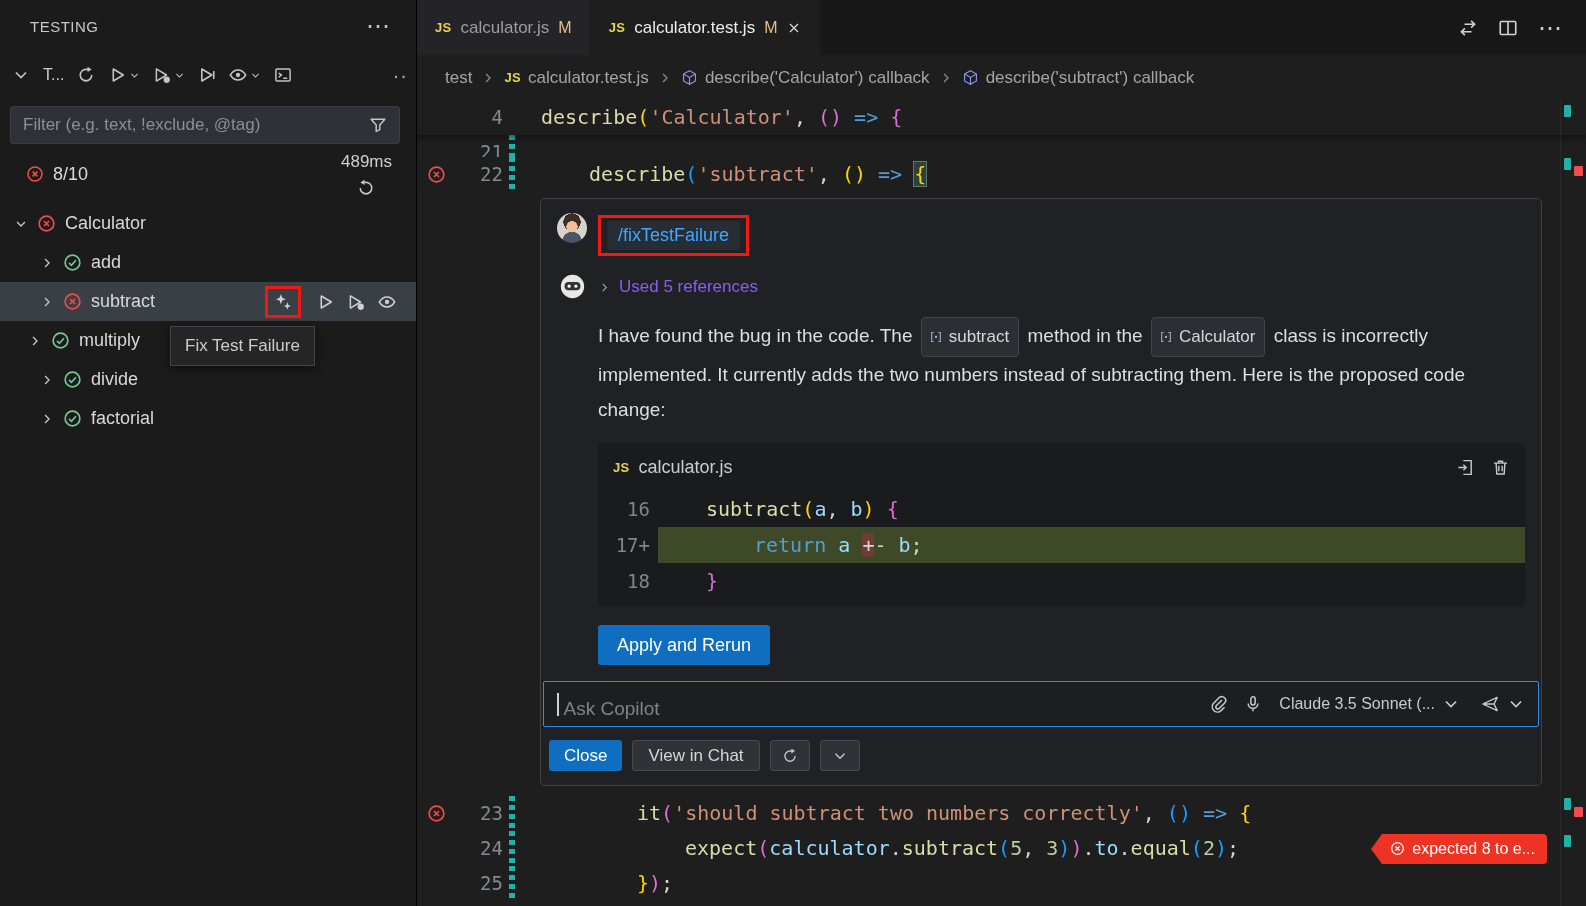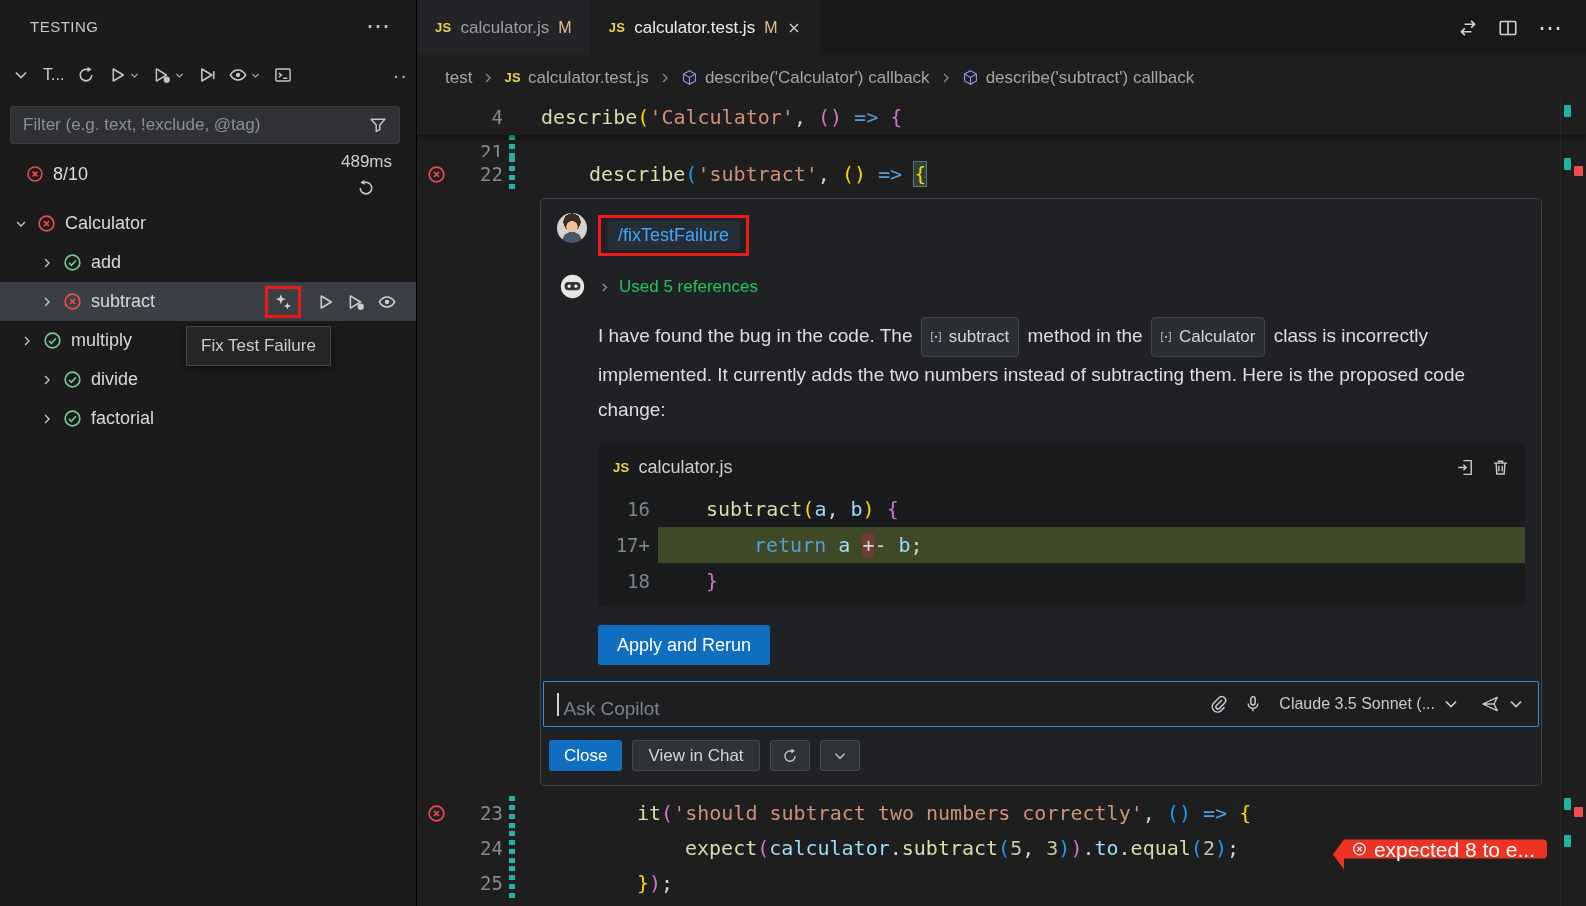--- a/index.html
+++ b/index.html
@@ -28,21 +28,21 @@
   .sb-tree { padding-top:8px; }
   .tree-row { height:39px; display:flex; align-items:center; gap:9px; font-size:18px; color:#d8d8d8; cursor:pointer; }
   .tree-row.selected { background:#3a3f45; }
   .twisty { width:14px; height:14px; color:#c9c9c9; }
   .state { width:19px; height:19px; }
   .state-fail { color:#f14c4c; }
   .state-pass { color:#73c991; }
   .tree-actions { margin-left:auto; display:inline-flex; align-items:center; gap:13px; padding-right:20px; }
   .tree-actions .icon { width:18px; height:18px; color:#d0d0d0; cursor:pointer; }
   .red-box-sm { display:inline-flex; align-items:center; justify-content:center; border:3px solid var(--annot,#ed1a15); padding:4px 6px; margin-right:2px; }
-  .sb-tooltip { position:absolute; left:186px; top:326px; background:#252526; border:1px solid #454545; box-shadow:0 3px 9px rgba(0,0,0,.5); padding:9px 14px; font-size:17px; color:#cccccc; z-index:20; white-space:nowrap; }
+  .sb-tooltip { position:absolute; left:170px; top:326px; background:#252526; border:1px solid #454545; box-shadow:0 3px 9px rgba(0,0,0,.5); padding:9px 14px; font-size:17px; color:#cccccc; z-index:20; white-space:nowrap; }
 
   
   .main { flex:1; min-width:0; display:flex; flex-direction:column; background:#1e1e1e; position:relative; }
   .tabbar { height:55px; background:#181818; display:flex; align-items:stretch; flex:none; }
   #tabs { display:flex; }
   .tab { display:inline-flex; align-items:center; gap:9px; padding:0 18px; font-size:17px; color:#9d9d9d; background:#242428; border-right:1px solid #1b1b1b; cursor:pointer; }
   .tab.active { background:#1e1e1e; color:#ececec; }
   .tab-mod { color:#e2c08d; font-size:16px; }
   .tab-close { width:16px; height:16px; color:#d8d8d8; cursor:pointer; }
   .js-badge { font-weight:700; font-size:13px; color:#e8d44b; letter-spacing:.3px; }
@@ -65,40 +65,40 @@
   .lnum { width:48px; text-align:right; color:#848b8e; font-size:19px; }
   .modbar { width:6px; margin-left:6px; }
   .modbar.mod { background:repeating-linear-gradient(180deg, var(--teal,#1fb2a6) 0 5px, transparent 5px 9px); }
   .code-text { padding-left:26px; white-space:pre; }
 
   .tk-fn{color:#dcdcaa}.tk-str{color:#ce9178}.tk-kw{color:#569cd6}.tk-var{color:#9cdcfe}
   .tk-num{color:#b5cea8}.tk-pn{color:#d4d4d4}.tk-b1{color:#ffd700}.tk-b2{color:#da70d6}.tk-b3{color:#179fff}
   .tk-b1m{color:#ffd700;background:rgba(70,115,105,.4);box-shadow:0 0 0 1px #587a70;}
   .tk-del{background:#6e3b35;color:#d8d8d8;border-radius:2px;}
 
-  .err-badge { position:absolute; right:39px; top:50%; transform:translateY(-50%); height:19px; display:flex; align-items:center; gap:7px; background:var(--badge,#ee3224); color:#fff; font-family:"Liberation Sans",sans-serif; font-size:21px; padding:0 12px 0 8px; border-radius:0 4px 4px 0; white-space:nowrap; }
+  .err-badge { position:absolute; right:39px; top:50%; transform:translateY(-50%); height:30px; display:flex; align-items:center; gap:7px; background:var(--badge,#ee3224); color:#fff; font-family:"Liberation Sans",sans-serif; font-size:16px; padding:0 12px 0 8px; border-radius:0 4px 4px 0; white-space:nowrap; }
   .err-badge .notch { position:absolute; left:-11px; top:0; width:0; height:0; border-top:15px solid transparent; border-bottom:15px solid transparent; border-right:11px solid var(--badge,#ee3224); }
   .badge-ic { width:15px; height:15px; color:#fff; }
 
   
   .chat-widget { margin:6px 44px 10px 123px; background:#202124; border:1px solid #3f4246; border-radius:5px; font-family:"Liberation Sans",sans-serif; }
   .chat-grid { display:grid; grid-template-columns:41px 1fr; row-gap:16px; padding:14px 16px 0 16px; align-items:start; }
   .gs { display:block; }
   .avatar { width:30px; height:30px; border-radius:50%;
     background:
       radial-gradient(circle at 50% 46%, #eebf92 0 25%, transparent 26%),
       radial-gradient(circle at 50% 30%, #3c2e26 0 33%, transparent 34%),
       radial-gradient(circle at 50% 96%, #4a5568 0 30%, transparent 31%),
       #d7d4cd; }
   .cmd-row { display:flex; align-items:center; min-height:44px; }
   .red-box { display:inline-flex; border:3px solid var(--annot,#ed1a15); padding:3px 6px; }
   .cmd-chip { font-size:18px; color:var(--link,#40a6ff); background:#272d34; padding:4px 11px; border-radius:3px; cursor:pointer; }
   .cop-av { width:27px; height:27px; margin-left:2px; }
   .cop-av .icon, .cop-av svg { width:27px; height:27px; }
-  .refs-row { display:flex; align-items:center; gap:8px; min-height:28px; color:#22c55e; font-size:17px; cursor:pointer; }
+  .refs-row { display:flex; align-items:center; gap:8px; min-height:28px; color:#8b5cf6; font-size:17px; cursor:pointer; }
   .refs-chev { width:13px; height:13px; color:#9d9d9d; }
   .chat-msg { font-size:19px; line-height:35px; color:#dedede; }
   .sym-chip { display:inline-flex; align-items:center; gap:6px; background:#2b2f34; border:1px solid #42464c; border-radius:4px; padding:1px 9px 2px 7px; margin:0 3px; font-size:17px; color:#d7d7d7; cursor:pointer; vertical-align:middle; }
   .chip-ic { width:14px; height:14px; color:#a0b4d0; }
 
   .code-card { background:#1a1b1c; border-radius:5px; padding-bottom:8px; }
   .cc-head { height:48px; display:flex; align-items:center; gap:9px; padding:0 15px; }
   .cc-name { font-size:18px; color:#cccccc; }
   .cc-actions { margin-left:auto; display:flex; gap:16px; }
   .cc-actions .icon { width:19px; height:19px; color:#c8c8c8; cursor:pointer; }
@@ -295,21 +295,21 @@
               </svg>
             </span>
             <span class="icon ">
               <svg viewBox="0 0 16 16">
                 <path fill="none" stroke="currentColor" stroke-width="1.3" d="M1.2 8S3.9 3.6 8 3.6 14.8 8 14.8 8 12.1 12.4 8 12.4 1.2 8 1.2 8z"></path>
                 <circle cx="8" cy="8" r="1.9" fill="currentColor"></circle>
               </svg>
             </span>
           </span>
         </div>
-        <div class="tree-row" style="padding-left: 20px;">
+        <div class="tree-row" style="padding-left: 28px;">
           <span class="icon twisty">
             <svg viewBox="0 0 16 16">
               <path fill="none" stroke="currentColor" stroke-width="1.5" d="M5.8 3.5 10.3 8l-4.5 4.5"></path>
             </svg>
           </span>
           <span class="icon state state-pass">
             <svg viewBox="0 0 16 16">
               <circle cx="8" cy="8" r="6.2" fill="none" stroke="currentColor" stroke-width="1.4"></circle>
               <path fill="none" stroke="currentColor" stroke-width="1.4" d="m5.1 8.3 2 2 3.8-4.2"></path>
             </svg>

